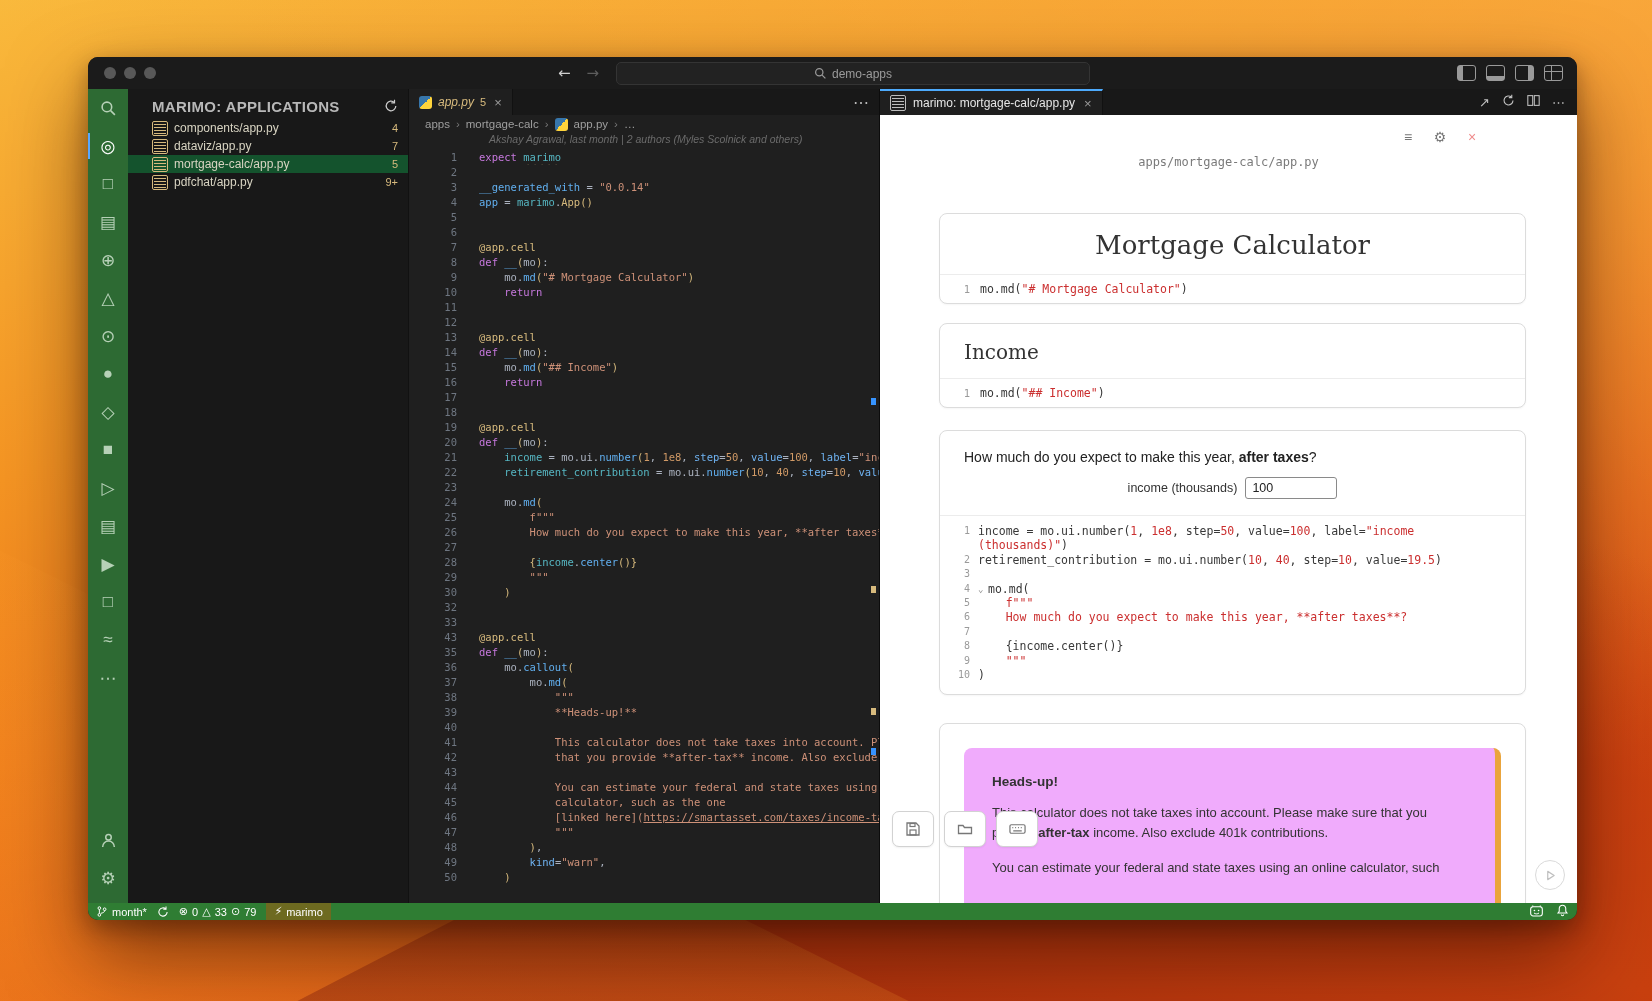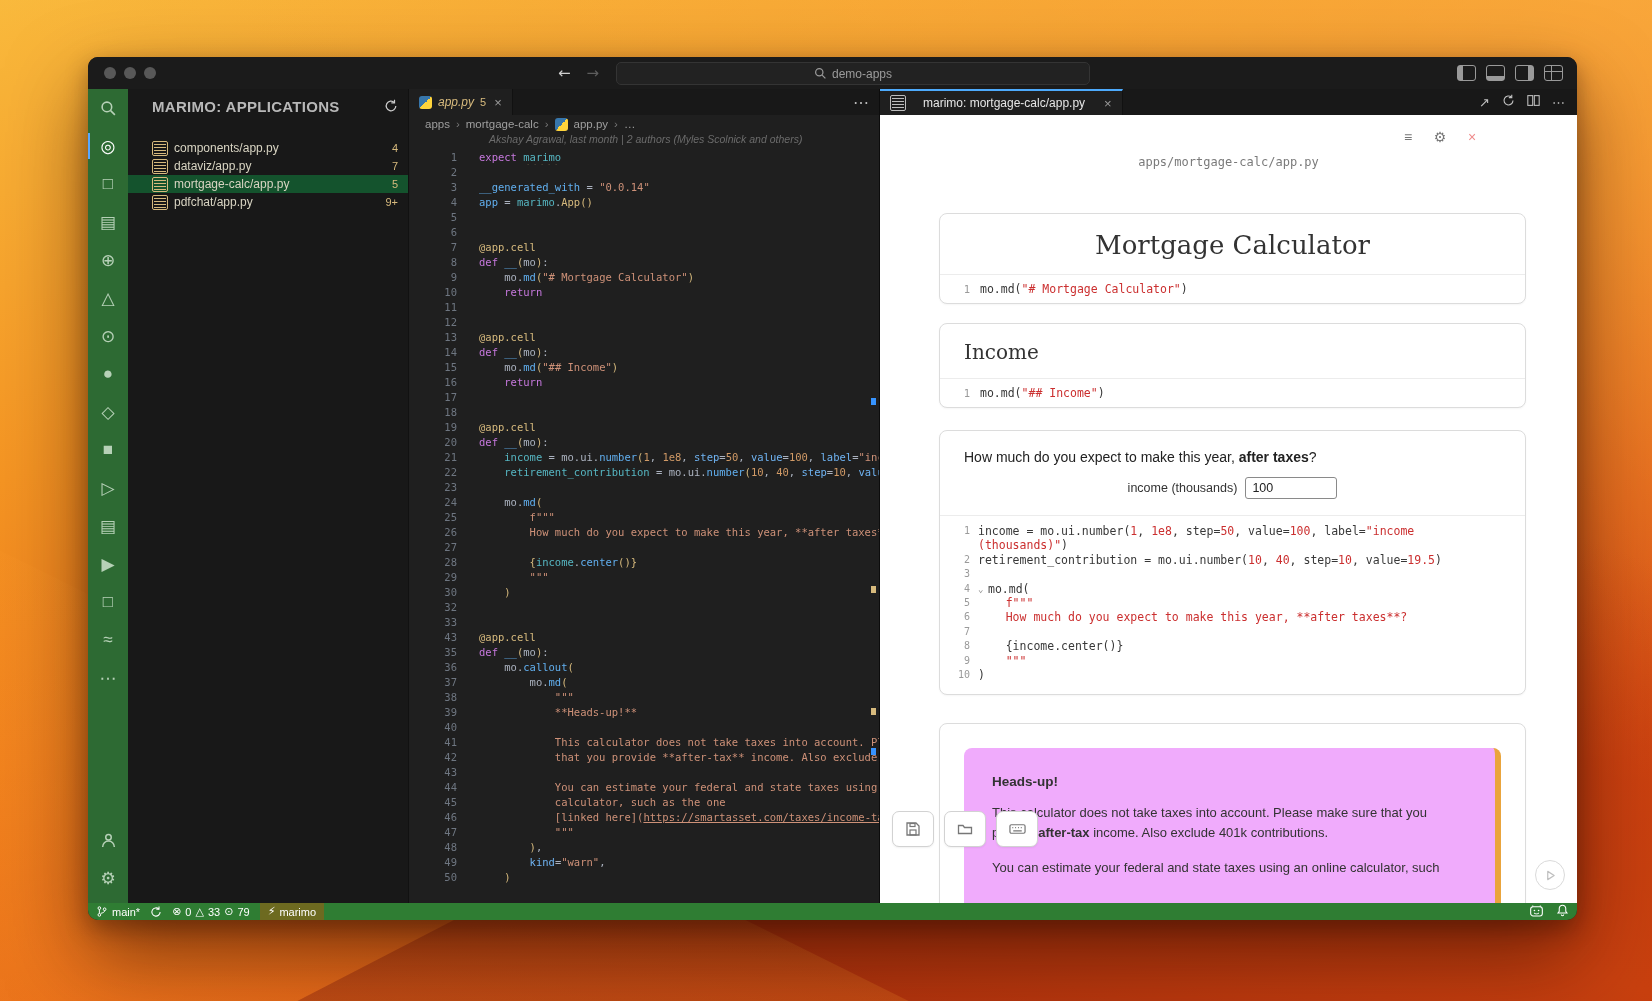--- a/index.html
+++ b/index.html
@@ -38,21 +38,21 @@
   .ab-top{display:flex;flex-direction:column;align-items:center;}
   .ab-icon{width:40px;height:38px;display:flex;align-items:center;justify-content:center;color:#cfe3cf;font-size:17px;position:relative;opacity:.85;}
   .ab-icon.active{opacity:1;color:#ffffff;}
   .ab-icon.active::before{content:"";position:absolute;left:0;top:6px;bottom:6px;width:2px;background:#57a8ff;}
   .ab-bottom{margin-top:auto;margin-bottom:6px;display:flex;flex-direction:column;align-items:center;}
 
   
   .sidebar{width:280px;background:#181818;flex:0 0 auto;display:flex;flex-direction:column;font-size:12px;color:#cccccc;border-right:1px solid #111;}
   .sb-header{height:26px;display:flex;align-items:center;padding:4px 10px 0 24px;font-size:15px;font-weight:700;color:#b8b8b8;letter-spacing:.3px;}
   .sb-refresh{margin-left:auto;display:flex;}
-  .file-list{margin-top:20px;}
+  .file-list{margin-top:0;}
   .file-row{height:18px;display:flex;align-items:center;padding:0 10px 0 24px;gap:6px;color:#d8d4c2;}
   .file-row.selected{background:#14532d;}
   .nb-icon{width:12px;height:11px;border:1.3px solid #d7ba7d;border-radius:2px;flex:0 0 auto;
     background:repeating-linear-gradient(to bottom,transparent 0 2px,#d7ba7d 2px 3px);background-clip:content-box;padding:1px;}
   .file-badge{margin-left:auto;color:#d7ba7d;font-size:11px;}
 
   
   .editorgroup{width:470px;flex:0 0 auto;background:#1f1f1f;display:flex;flex-direction:column;position:relative;border-right:1px solid #0c0c0c;}
   .tabbar{height:26px;background:#181818;display:flex;align-items:stretch;flex:0 0 auto;position:relative;}
   .tab{display:flex;align-items:center;gap:6px;padding:0 10px;background:#1f1f1f;border-right:1px solid #111;font-size:12px;}
@@ -71,21 +71,21 @@
   .tk-k{color:#c678dd}.tk-b{color:#61afef}.tk-c{color:#56b6c2}.tk-y{color:#d7ba7d}.tk-n{color:#d19a66}
   .tk-s{color:#ce9178}.tk-w{color:#abb2bf}.tk-p{color:#6fb3f2}
   .tk-u{color:#ce9178;text-decoration:underline;}
   .tk-sq{color:#56b6c2;text-decoration:underline wavy #d7ba7d;text-underline-offset:3px;}
   .ruler{position:absolute;right:2px;top:26px;bottom:0;width:8px;}
   .rmark{position:absolute;right:1px;width:5px;height:7px;}
 
   
   .webviewgroup{flex:1;display:flex;flex-direction:column;min-width:0;background:#181818;}
   .wv-tabbar{height:26px;background:#181818;display:flex;align-items:stretch;position:relative;flex:0 0 auto;}
-  .wv-tab{display:flex;align-items:center;gap:17px;padding:0 10px;background:#1f1f1f;border-right:1px solid #111;
+  .wv-tab{display:flex;align-items:center;gap:7px;padding:0 10px;background:#1f1f1f;border-right:1px solid #111;
     border-top:2px solid #4daafc;font-size:12px;color:#e6e6e6;}
   .wv-tab-icon{width:12px;height:12px;border:1.3px solid #bdbdbd;border-radius:2px;
     background:repeating-linear-gradient(to bottom,transparent 0 2px,#bdbdbd 2px 3px);background-clip:content-box;padding:1px;}
   .wv-actions{margin-left:auto;display:flex;align-items:center;gap:12px;padding-right:12px;color:#c0c0c0;font-size:13px;}
   .wv-content{flex:1;background:#ffffff;position:relative;overflow:hidden;color:#222;}
   .wv-topbtns{position:absolute;top:9px;right:92px;display:flex;gap:6px;}
   .circbtn{width:26px;height:26px;border-radius:50%;display:flex;align-items:center;justify-content:center;
     font-size:14px;color:#777;background:#fff;}
   .circbtn.close{color:#ef8b8b;}
   .wv-path{margin-top:40px;text-align:center;font-family:"DejaVu Sans Mono",monospace;font-size:12px;color:#7a7a7a;}
@@ -434,21 +434,21 @@
     </div>
 
     <div class="statusbar">
       <span class="sb-item">
         <svg width="12" height="13" viewBox="0 0 16 16">
             <circle cx="4.5" cy="3.5" r="1.8" fill="none" stroke="#fff" stroke-width="1.3"></circle>
             <circle cx="4.5" cy="12.5" r="1.8" fill="none" stroke="#fff" stroke-width="1.3"></circle>
             <circle cx="11.5" cy="5" r="1.8" fill="none" stroke="#fff" stroke-width="1.3"></circle>
             <path d="M4.5 5.3v5.4M11.5 6.8c0 2.5-3 3.2-5 3.6" fill="none" stroke="#fff" stroke-width="1.3"></path>
           </svg>
-        <span>main*</span>
+        <span>month*</span>
       </span>
       <span class="sb-item">
         <svg width="12" height="12" viewBox="0 0 16 16">
             <path d="M13.5 8a5.5 5.5 0 1 1-1.7-4" fill="none" stroke="#fff" stroke-width="1.4"></path>
             <path d="M12 .8v3.6H8.4" fill="none" stroke="#fff" stroke-width="1.4"></path>
           </svg>
       </span>
       <span class="sb-item">
         <span class="glyph">⊗</span>
         <span>0</span>

